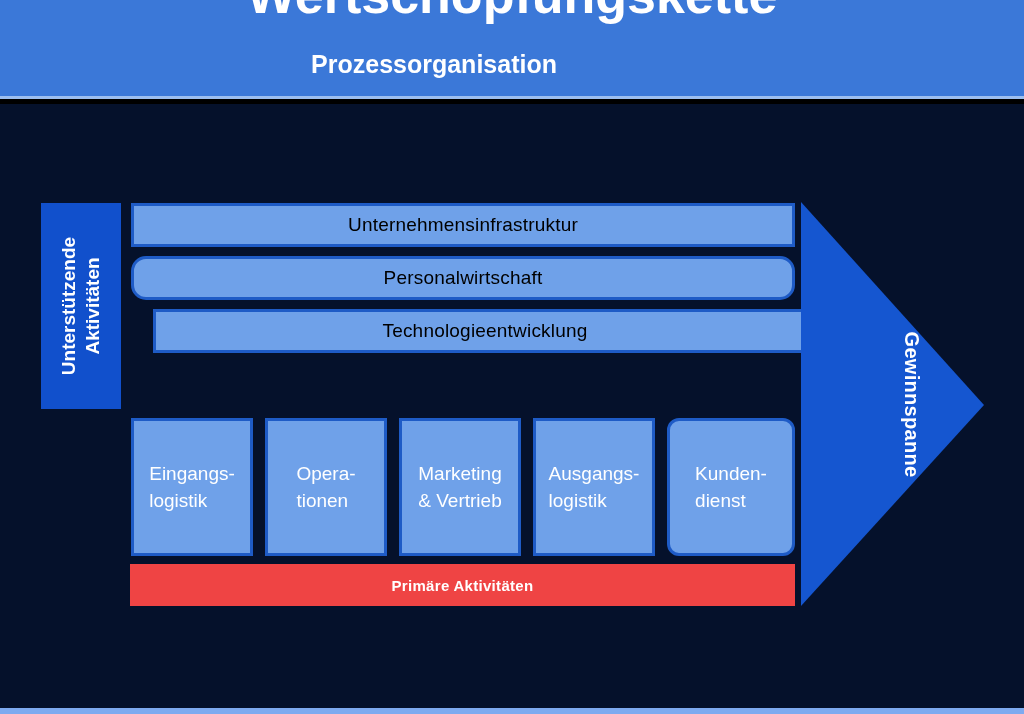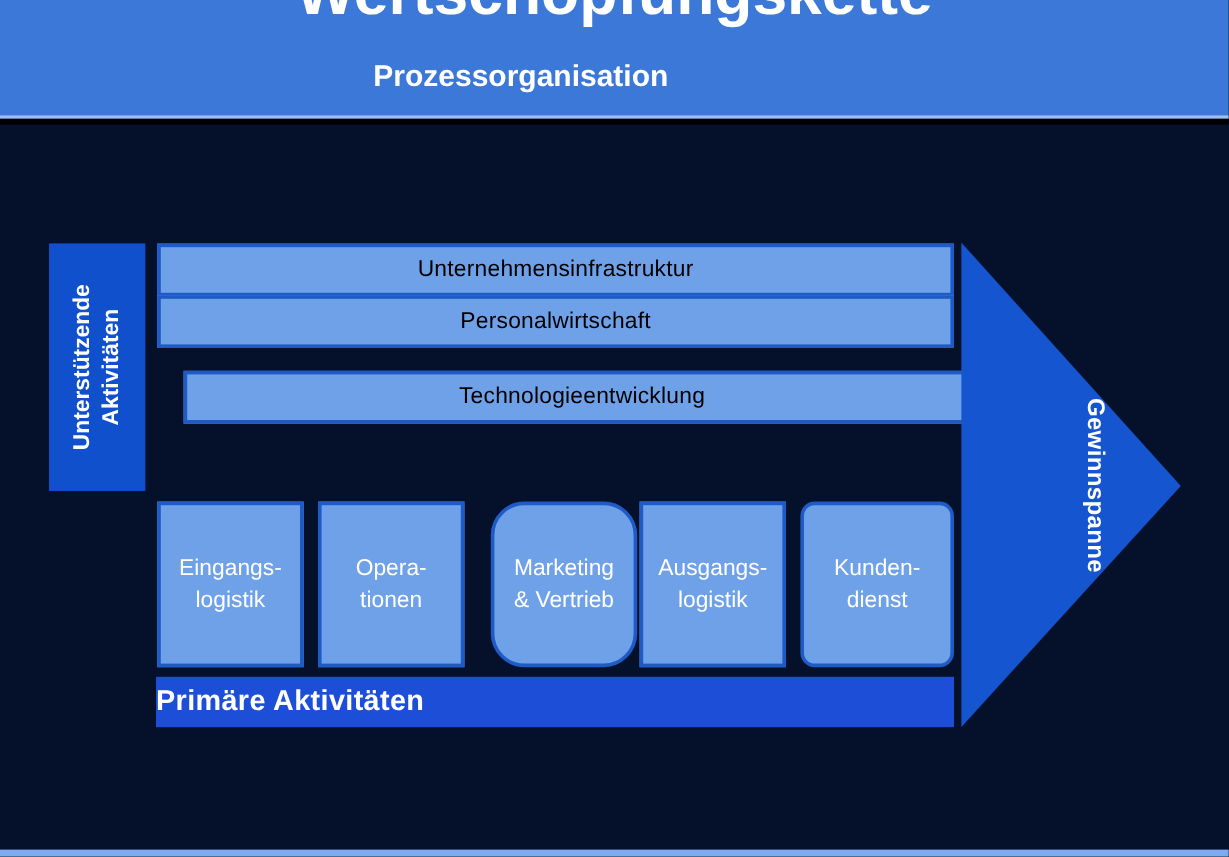--- a/index.html
+++ b/index.html
@@ -121,61 +121,60 @@
     box-sizing: border-box;
     display: flex;
     align-items: center;
     justify-content: center;
     color: #000000;
     font-size: 19px;
     line-height: 22px;
     letter-spacing: .2px;
   }
   .support-bar.b0 { top: 99px; }
-  .support-bar.b1 { top: 142px; }
+  .support-bar.b1 { top: 152px; border-radius: 15px; }
   .support-bar.b2 { top: 205px; margin-left: 22px; }
   .support-bar.b3 { top: 258px; }
 
   
   .primary-box {
     position: absolute;
     top: 314px;             
     width: 122px;
     height: 138px;
     background: #6fa1e9;
     border: 3px solid #1e5bc6;
     box-sizing: border-box;
     display: flex;
     align-items: center;
     justify-content: center;
     color: #ffffff;
     font-size: 19px;
     line-height: 27px;
-    text-align: center;
     padding: 0 4px;
   }
   .primary-box.p0 { left: 131px; }
   .primary-box.p1 { left: 265px; }
-  .primary-box.p2 { left: 409px; border-radius: 28px; }
+  .primary-box.p2 { left: 399px; }
   .primary-box.p3 { left: 533px; }
   .primary-box.p4 { left: 667px; width: 128px; border-radius: 12px; }
 
   
   #primary-bar {
     position: absolute;
     left: 130px;
     top: 460px;             
     width: 665px;
     height: 42px;
-    background: #1d4ed8;
-    display: flex;
-    align-items: center;
-    justify-content: flex-start;
-    color: #ffffff;
-    font-size: 24px;
+    background: #ef4444;
+    display: flex;
+    align-items: center;
+    justify-content: center;
+    color: #ffffff;
+    font-size: 15px;
     font-weight: bold;
     letter-spacing: .3px;
   }
 
   
   #margin-arrow {
     position: absolute;
     left: 801px;
     top: 98px;              
     width: 183px;

